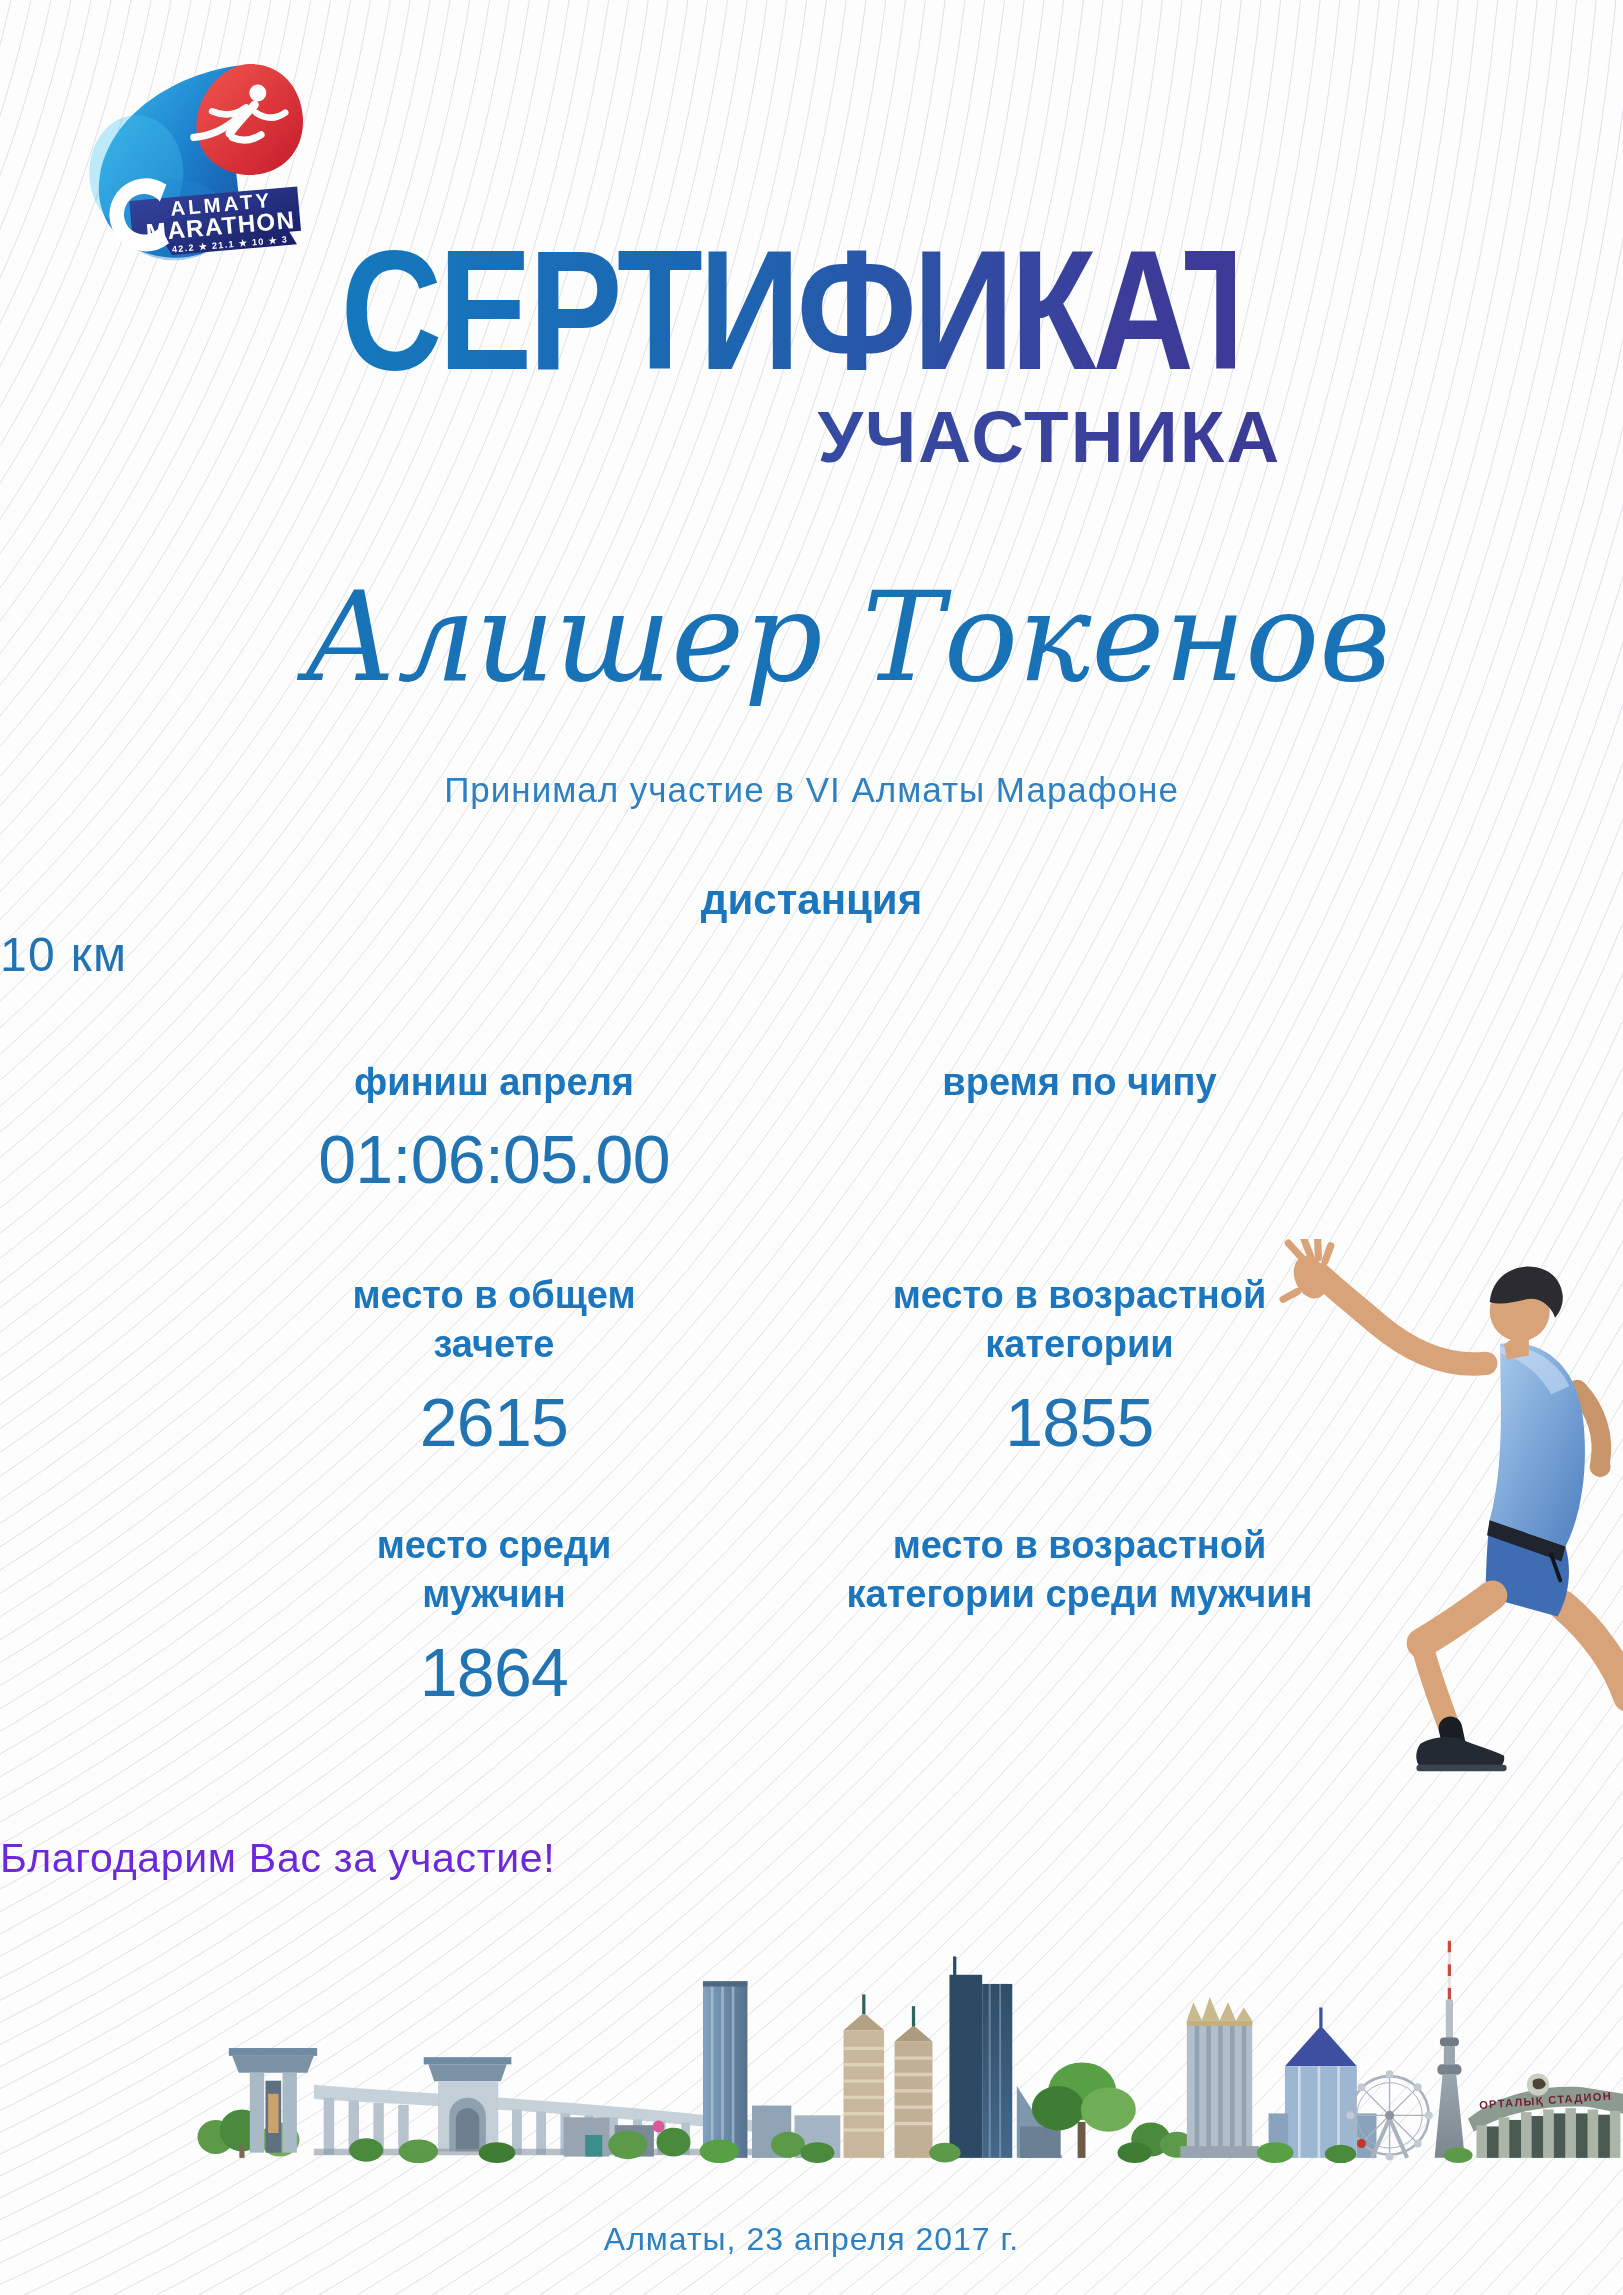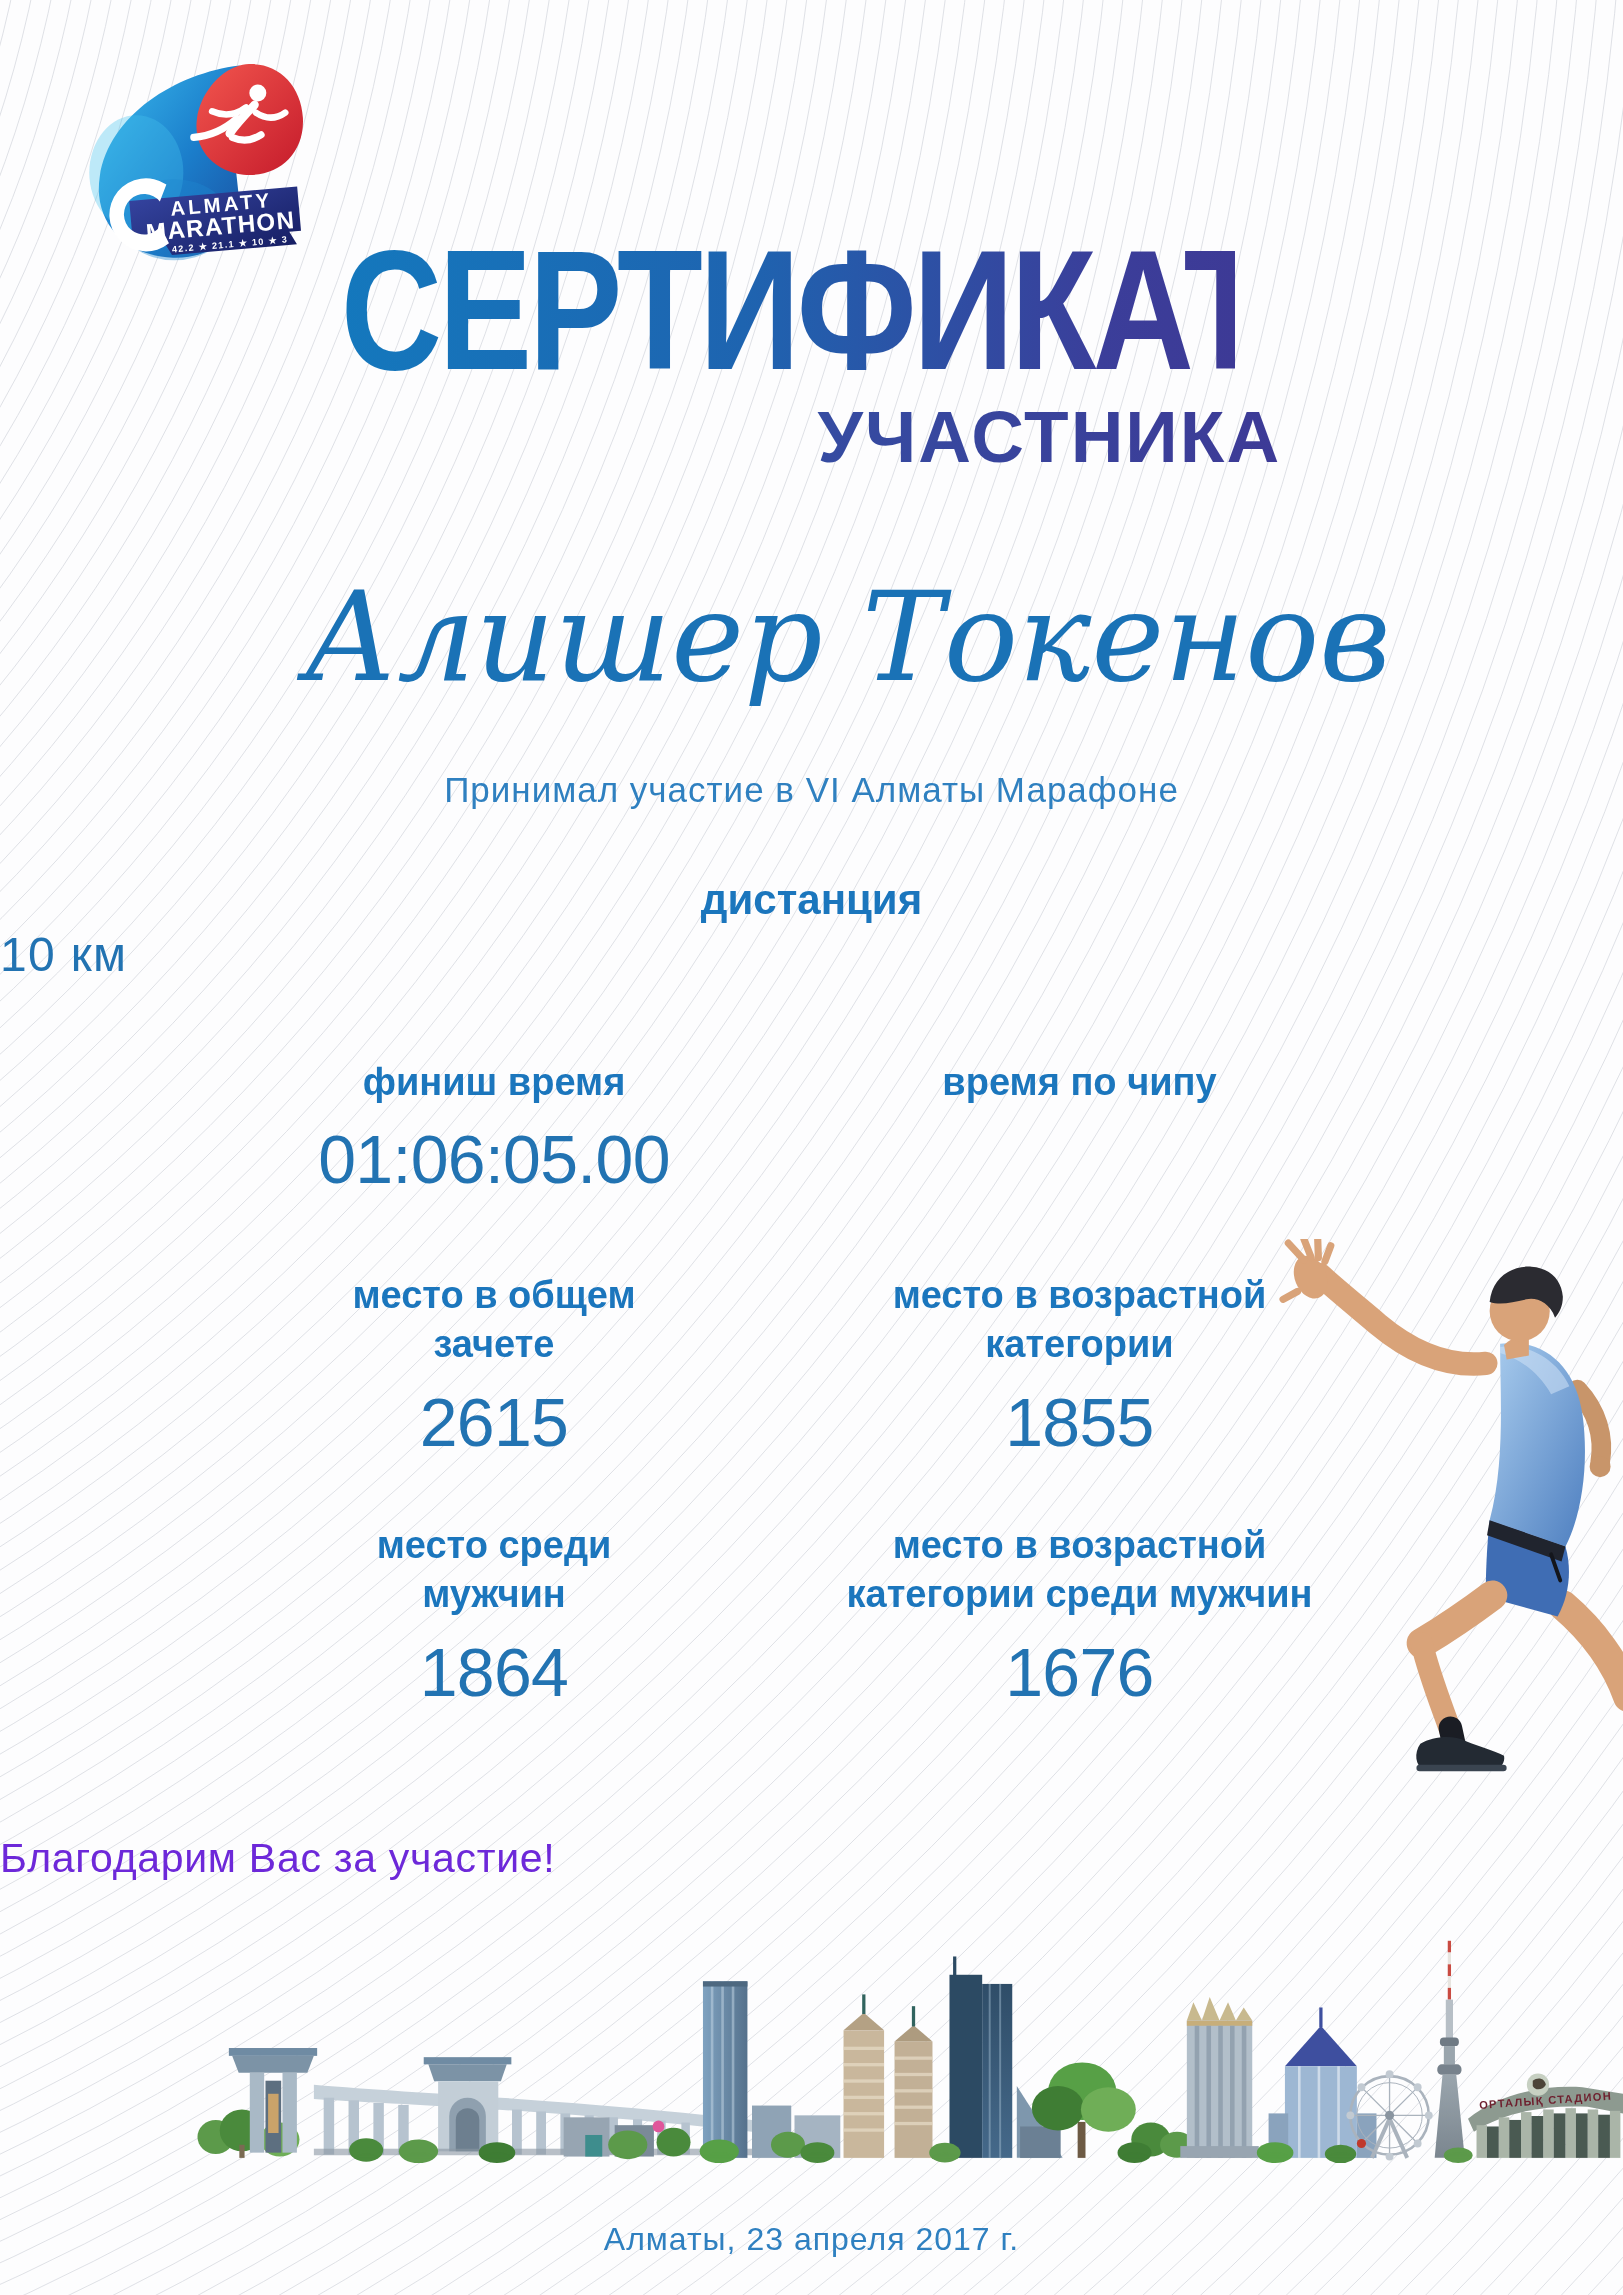--- a/index.html
+++ b/index.html
@@ -262,21 +262,21 @@
     <div class="sub-title">УЧАСТНИКА</div>
   </div>
 
   <div class="participant-name">Алишер Токенов</div>
   <div class="participation-line">Принимал участие в VI Алматы Марафоне</div>
 
   <div class="distance-label">дистанция</div>
   <div class="distance-value">10 км</div>
 
   <div class="stat col-l row-1">
-    <div class="label">финиш время</div>
+    <div class="label">финиш апреля</div>
     <div class="value">01:06:05.00</div>
   </div>
   <div class="stat col-r row-1">
     <div class="label">время по чипу</div>
   </div>
   <div class="stat col-l row-2">
     <div class="label">место в общем
 зачете</div>
     <div class="value">2615</div>
   </div>
@@ -286,21 +286,20 @@
     <div class="value">1855</div>
   </div>
   <div class="stat col-l row-3">
     <div class="label">место среди
 мужчин</div>
     <div class="value">1864</div>
   </div>
   <div class="stat col-r row-3">
     <div class="label">место в возрастной
 категории среди мужчин</div>
-    <div class="value">1676</div>
   </div>
 
   <div class="thanks-line">Благодарим Вас за участие!</div>
 
   <div class="runner">
     <svg viewBox="0 0 540 830" width="353" height="543" xmlns="http://www.w3.org/2000/svg">
       <defs>
         <linearGradient id="shirtGrad" x1="0" y1="0" x2="1" y2="1">
           <stop offset="0" stop-color="#aacdee"></stop>
             <stop offset="1" stop-color="#4e7fc0"></stop>

